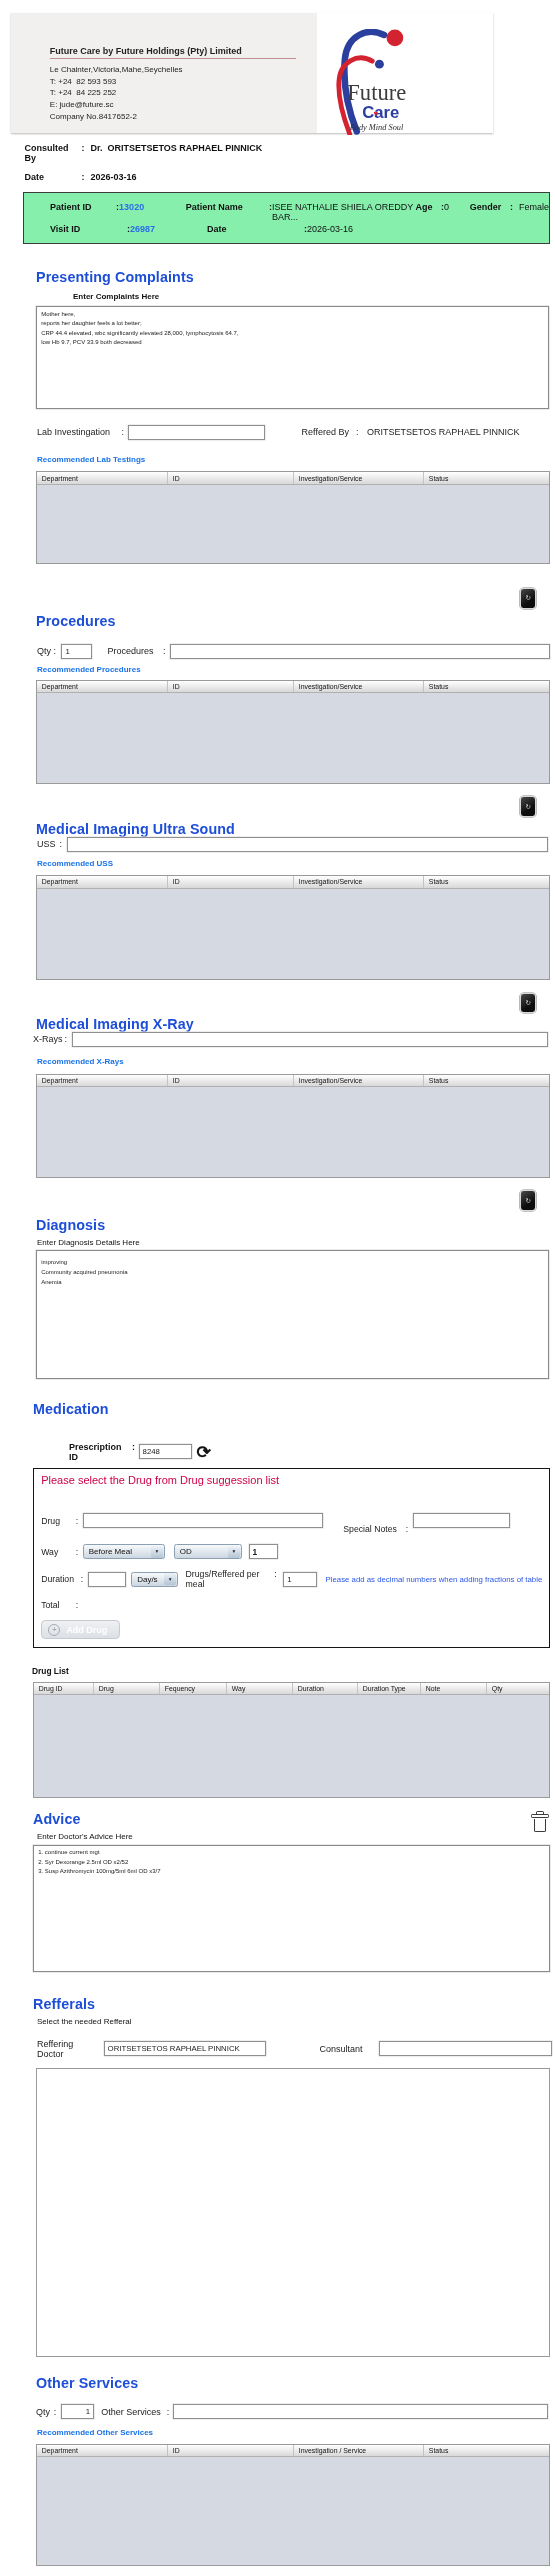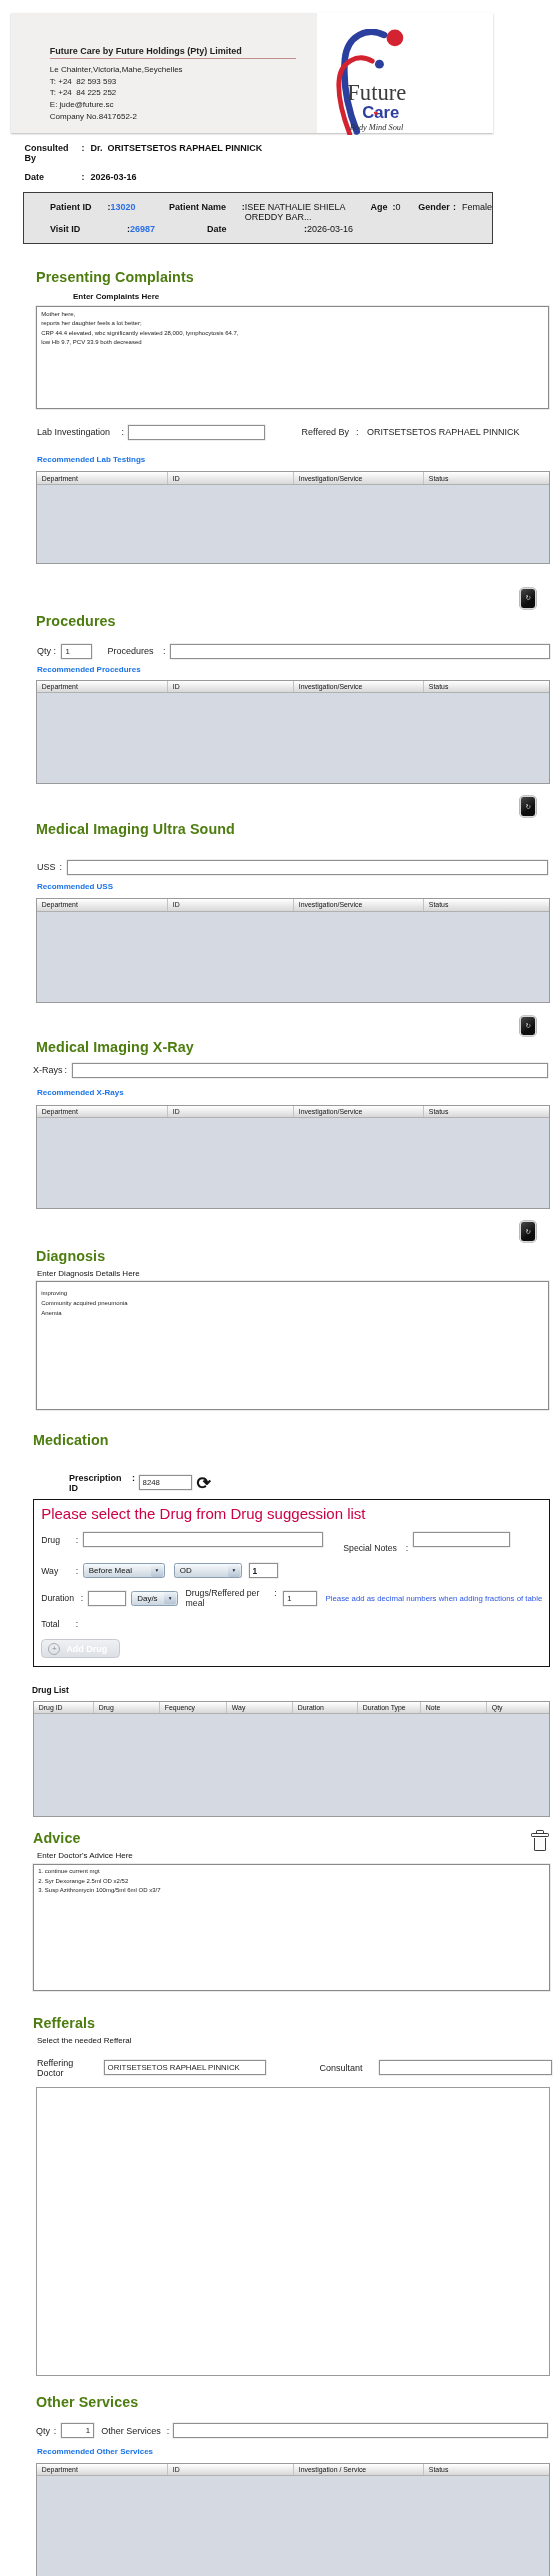--- a/index.html
+++ b/index.html
@@ -15,32 +15,32 @@
   .logo-svg{position:absolute;left:12px;top:15.5px;}
 
   
   .consult-block{margin:9.6px 0 0 24.5px;}
   .crow{display:flex;font-weight:bold;font-size:9px;margin-bottom:9.6px;align-items:baseline;}
   .lblpair{display:inline-flex;justify-content:space-between;}
   .cw{width:60px;margin-right:6px;}
   .vpre{white-space:pre-wrap;}
 
   
-  .patient-box{margin:4.8px 0 0 23px;width:470px;box-sizing:border-box;border:1.2px solid #3c3c3c;padding:6.6px 0 6.6px 26px;font-size:9px;background:#e5e5e5;}
+  .patient-box{margin:4.8px 0 0 23px;width:527px;box-sizing:border-box;border:1.2px solid #3c3c3c;padding:6.6px 0 6.6px 26px;font-size:9px;background:#86efac;}
   .prow{display:flex;margin:2.4px 0;align-items:baseline;}
   .pl1{width:80px;font-weight:bold;}
   .pv1{width:77px;color:#2a6fe8;font-weight:bold;}
   .pl2{width:100px;font-weight:bold;}
   .pv2{width:166px;}
   .pl3{width:33px;font-weight:bold;}
   .pv3{width:30px;}
   .pl4{width:50px;font-weight:bold;}
 
   
-  .section-h{margin-left:36px;font-size:14.3px;font-weight:bold;color:#4d7c0f;white-space:pre-wrap;letter-spacing:0.1px;}
+  .section-h{margin-left:36px;font-size:14.3px;font-weight:bold;color:#1d4ed8;white-space:pre-wrap;letter-spacing:0.1px;}
   .sub-label{margin-left:37px;font-size:8px;color:#111;}
   .bold{font-weight:bold;padding-left:36px;}
   .memo{display:block;margin-left:36px;width:513px;box-sizing:border-box;background:#fff;border:0.6px solid #8a8a8a;box-shadow:0 0 0 0.6px #dcdcdc;font-family:"Liberation Sans",sans-serif;font-size:6px;color:#222;padding:2.4px 4.2px;resize:none;line-height:1.6;overflow:hidden;}
   .frow{display:flex;align-items:center;margin-left:37px;font-size:9px;color:#222;}
   .tin{background:#fff;border:0.6px solid #8f8f8f;box-shadow:0 0 0 0.6px #e2e2e2;height:15px;box-sizing:border-box;font:7.8px "Liberation Sans",sans-serif;padding:0 3px;color:#222;}
   .link-label{margin-left:37px;font-size:8px;font-weight:bold;color:#1a73e8;}
 
   
   .rtable{margin-left:36px;width:514px;border:0.6px solid #9a9a9a;box-sizing:border-box;background:#d4d9e2;}
   .rthead{display:grid;grid-template-columns:131px 126px 130px 1fr;background:linear-gradient(#ffffff,#d8d8d8);border-bottom:0.6px solid #b0b0b0;}
@@ -53,21 +53,21 @@
   .trash-dark{width:13.7px;height:18.5px;border-radius:3.6px;background:linear-gradient(145deg,#484848 0%,#0d0d0d 65%);border:1.2px solid #d6d6d6;box-shadow:0 0 0 0.6px #8a8a8a;color:#ddd;display:flex;align-items:center;justify-content:center;font-size:6.6px;cursor:pointer;}
   .trash-light{width:16.7px;display:flex;flex-direction:column;align-items:center;cursor:pointer;}
   .tl-handle{width:6px;height:3px;border:1.2px solid #3a3a3a;border-bottom:none;border-radius:1.8px 1.8px 0 0;background:#fff;}
   .tl-lid{width:15.5px;height:1.8px;background:#fdfdfd;border:1.2px solid #3a3a3a;border-radius:1.2px;margin-top:-1.2px;}
   .tl-body{width:10.2px;height:12.6px;background:#fdfdfd;border:1.2px solid #3a3a3a;border-top:none;border-radius:0 0 1.8px 1.8px;margin-top:0.6px;}
 
   
   .presc-row{display:flex;align-items:center;margin-left:33px;font-size:9px;}
   .refresh-icon{font-size:17.3px;font-weight:bold;color:#131313;margin-left:4.8px;line-height:14.3px;cursor:pointer;}
   .med-box{margin-left:33px;width:517px;box-sizing:border-box;border:1.2px solid #151515;padding:4.8px 7.2px 7.2px 7.2px;margin-top:6px;background:#fff;}
-  .warn{color:#cc0044;font-size:15px;margin-bottom:5px;}
+  .warn{color:#cc0044;font-size:11px;margin-bottom:22px;}
   .mrow{display:flex;align-items:center;margin-bottom:10.2px;font-size:8.7px;color:#222;}
   .mpair{display:inline-flex;justify-content:space-between;width:37px;}
   .wsel{height:15.5px;display:inline-flex;align-items:center;justify-content:space-between;background:linear-gradient(#f7fafc,#ccd6e0);border:0.6px solid #8ba0b2;border-radius:2.4px;padding-left:4.8px;font-size:8px;color:#111;box-sizing:border-box;cursor:pointer;}
   .arr{width:12px;height:12px;margin:0 1.2px;border-radius:1.8px;background:linear-gradient(#eef3f8,#b4c4d4);display:flex;align-items:center;justify-content:center;font-size:4.8px;color:#223;}
   .note-blue{color:#2a56e8;font-size:7.8px;margin-left:8.4px;white-space:nowrap;overflow:hidden;flex:1;}
   .add-btn{display:inline-flex;align-items:center;gap:6px;background:linear-gradient(#eff1f4,#dcdfe5);border:0.6px solid #c6c9cf;border-radius:4.2px;padding:2.4px 12px 2.4px 6px;color:#fff;font-weight:bold;font-size:9px;margin-top:8.4px;cursor:default;}
   .add-circle{width:10.2px;height:10.2px;border:1.2px solid #a7abb2;border-radius:50%;color:#a7abb2;display:flex;align-items:center;justify-content:center;font-size:7.2px;font-weight:bold;}
   .dl-label{margin-left:32px;font-weight:bold;font-size:8.4px;}
   .dtable{margin-left:33px;width:517px;border:0.6px solid #9a9a9a;box-sizing:border-box;background:#d4d9e2;}
   .dthead{display:grid;grid-template-columns:60px 66px 67px 66px 65px 63px 66px 1fr;background:linear-gradient(#ffffff,#d8d8d8);border-bottom:0.6px solid #b0b0b0;}
@@ -212,21 +212,21 @@
       <span class="rth">Investigation/Service</span>
       <span class="rth">Status</span>
     </div>
     <div class="rtbody" style="height:90px;"></div>
   </div>
   <div class="trash-row" style="margin-top:12px;">
     <div class="trash-dark">↻</div>
   </div>
 
   <div class="section-h" style="margin-top:3.6px;">Medical Imaging Ultra Sound</div>
-  <div class="frow" style="margin-top:23px;">
+  <div class="frow" style="margin-top:0;">
     <span class="lblpair" style="width:25px;">
         <span>USS</span>
         <span>:</span>
       </span>
     <input class="tin" style="width: 481px; margin-left: 4.8px;" value="">
   </div>
   <div class="link-label" style="margin-top:7.2px;">Recommended USS</div>
   <div class="rtable" style="margin-top:7.2px;">
     <div class="rthead">
       <span class="rth">Department</span>
@@ -234,21 +234,21 @@
       <span class="rth">Investigation/Service</span>
       <span class="rth">Status</span>
     </div>
     <div class="rtbody" style="height:90px;"></div>
   </div>
   <div class="trash-row" style="margin-top:13px;">
     <div class="trash-dark">↻</div>
   </div>
 
   <div class="section-h" style="margin-top:2.4px;">Medical Imaging X-Ray</div>
-  <div class="frow" style="margin-top:8px;margin-left:33px;">
+  <div class="frow" style="margin-top:0;margin-left:33px;">
     <span class="lblpair" style="width:34px;">
         <span>X-Rays</span>
         <span>:</span>
       </span>
     <input class="tin" style="width: 476px; margin-left: 4.8px;" value="">
   </div>
   <div class="link-label" style="margin-top:10.8px;">Recommended X-Rays</div>
   <div class="rtable" style="margin-top:7.2px;">
     <div class="rthead">
       <span class="rth">Department</span>

